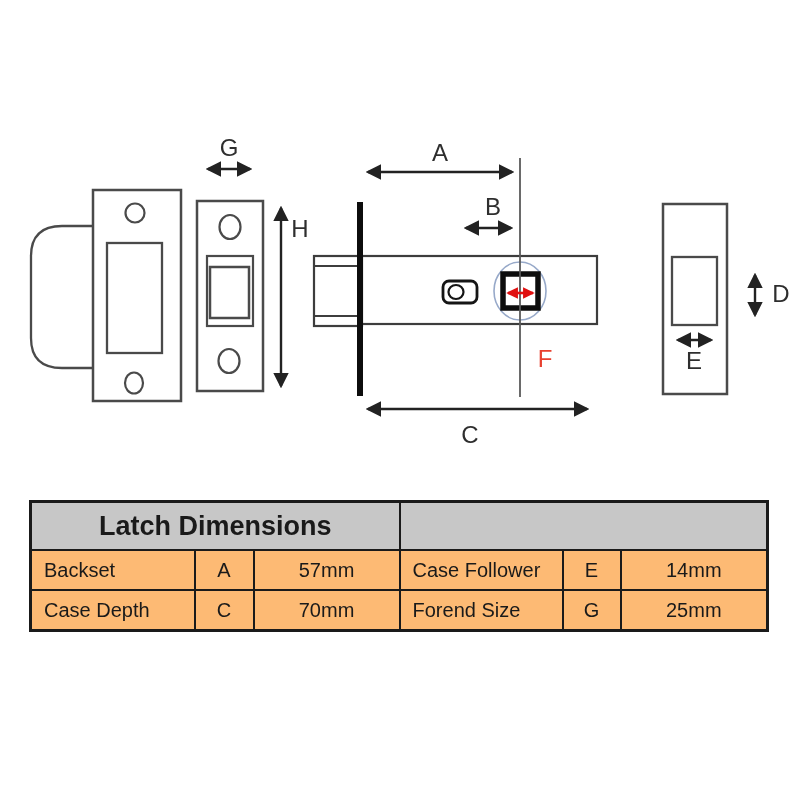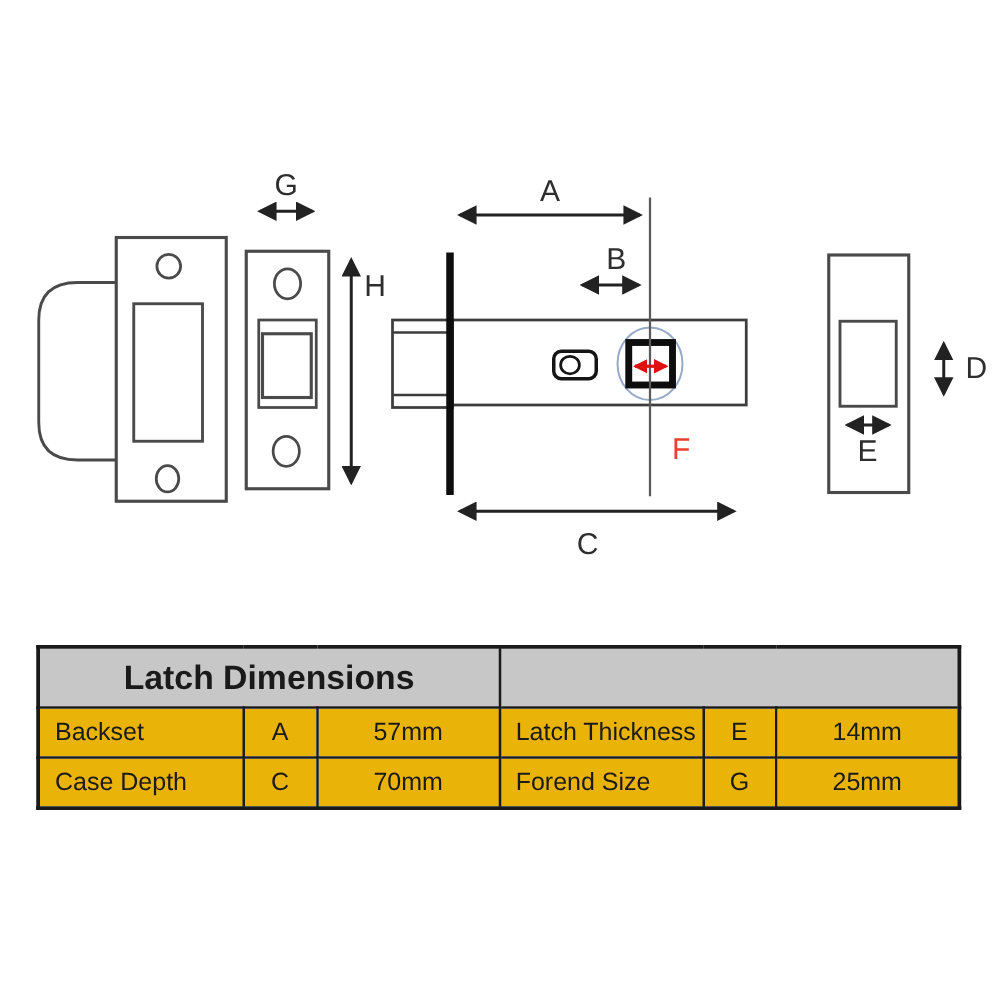--- a/index.html
+++ b/index.html
@@ -12,33 +12,33 @@
   }
   #diagram{position:absolute;left:0;top:0;}
   .dim-label{
     font-family:"Liberation Sans", sans-serif;
     font-size:24px;
     fill:#2e2e2e;
   }
   .dim-label.red{fill:#e8402f;}
   #spec-table{
     position:absolute;
-    left:29px;top:516px;
+    left:29px;top:500px;
     border-collapse:collapse;
     table-layout:fixed;
     width:737px;
     font-family:"Liberation Sans", sans-serif;
     color:#1a1a1a;
   }
   #spec-table td{
     border:2px solid #1a1a1a;
     font-size:20px;
     height:38px;
     padding:0;
-    background:#eab308;
+    background:#fdba74;
     white-space:nowrap;
     overflow:hidden;
   }
   #spec-table{border:3px solid #1a1a1a;}
   #spec-table td.hdr{
     background:#c7c7c7;
     height:46px;
     font-size:27px;
     font-weight:bold;
     text-align:center;
@@ -148,21 +148,21 @@
     </colgroup>
     <tbody>
       <tr>
         <td class="hdr" colspan="3">Latch Dimensions</td>
         <td class="hdr" colspan="3"></td>
       </tr>
       <tr>
         <td class="name">Backset</td>
         <td class="letter">A</td>
         <td class="value">57mm</td>
-        <td class="name">Latch Thickness</td>
+        <td class="name">Case Follower</td>
         <td class="letter">E</td>
         <td class="value">14mm</td>
       </tr>
       <tr>
         <td class="name">Case Depth</td>
         <td class="letter">C</td>
         <td class="value">70mm</td>
         <td class="name">Forend Size</td>
         <td class="letter">G</td>
         <td class="value">25mm</td>

